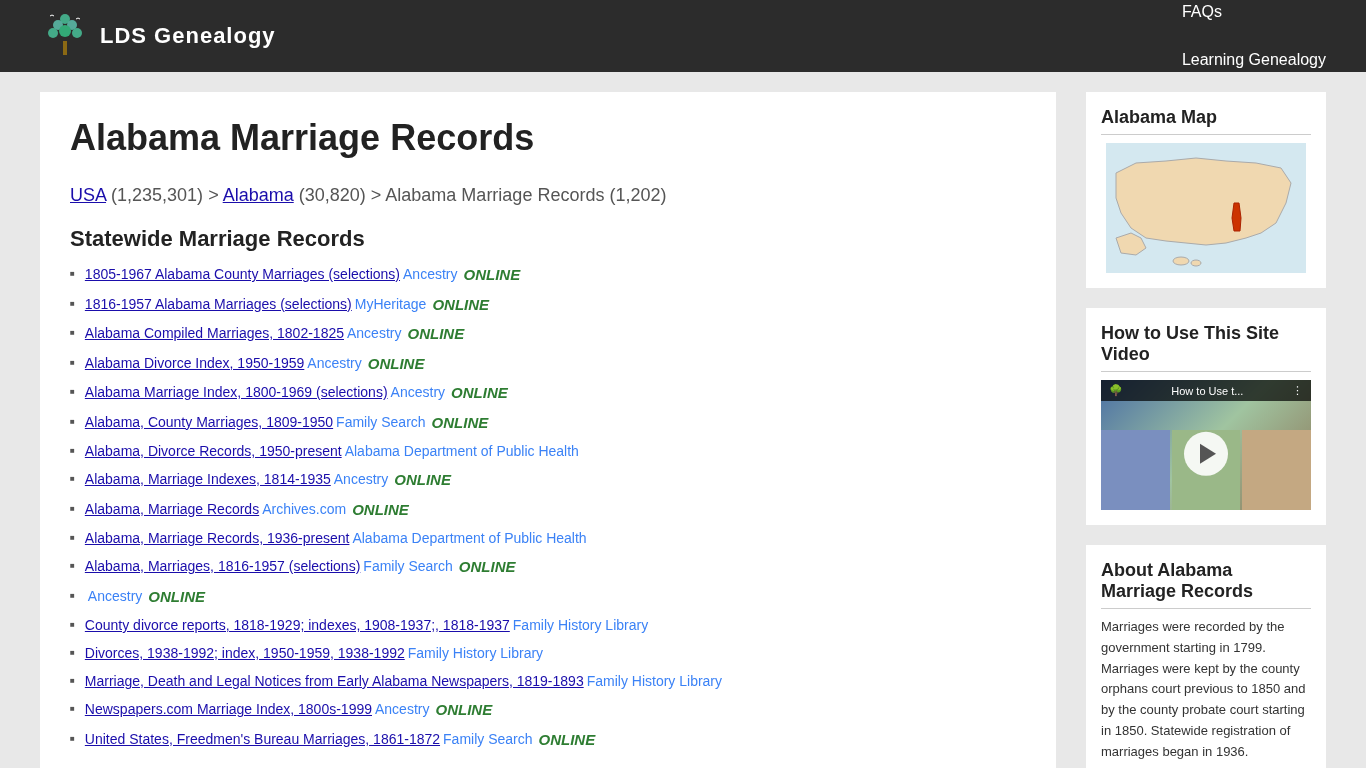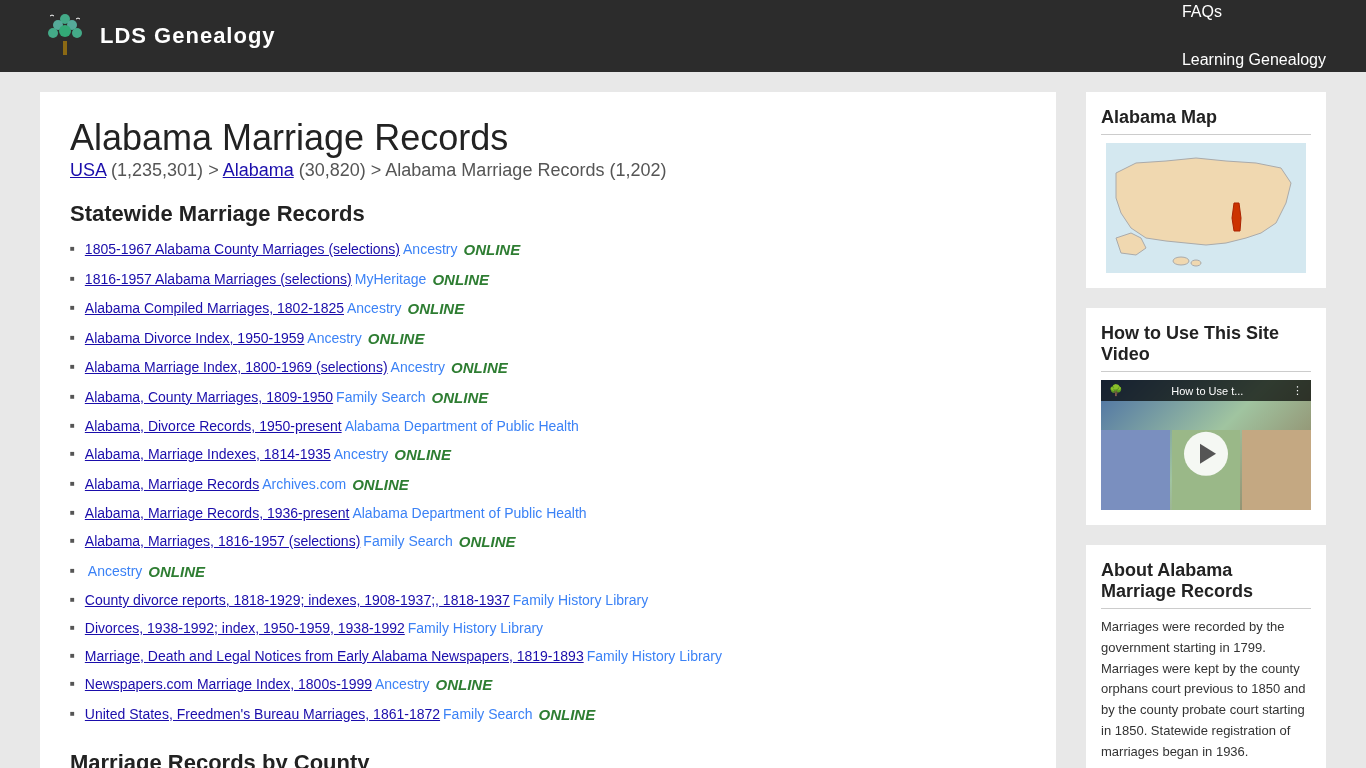--- a/index.html
+++ b/index.html
@@ -53,23 +53,23 @@
 
     
     .main-content {
       background: #fff;
       flex: 1;
       padding: 25px 30px;
       min-width: 0;
     }
     .page-title {
       font-size: 36px;
-      font-weight: normal;
+      font-weight: bold;
       color: #222;
-      margin-bottom: 1px;
+      margin-bottom: 26px;
     }
     .breadcrumb {
       font-size: 18px;
       color: #555;
       margin-bottom: 20px;
     }
     .breadcrumb a {
       color: #1a0dab;
       text-decoration: underline;
     }

